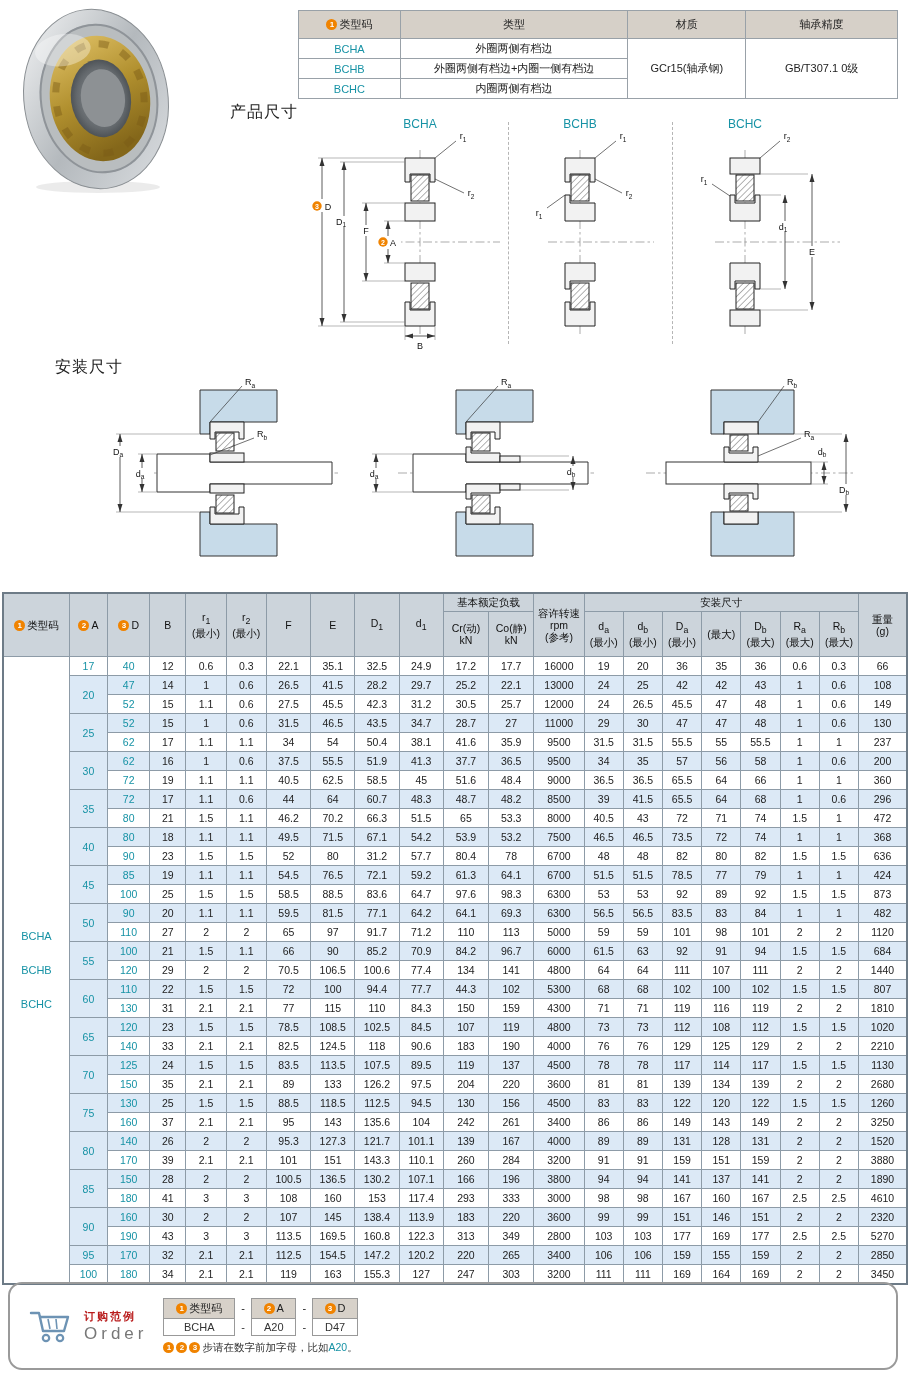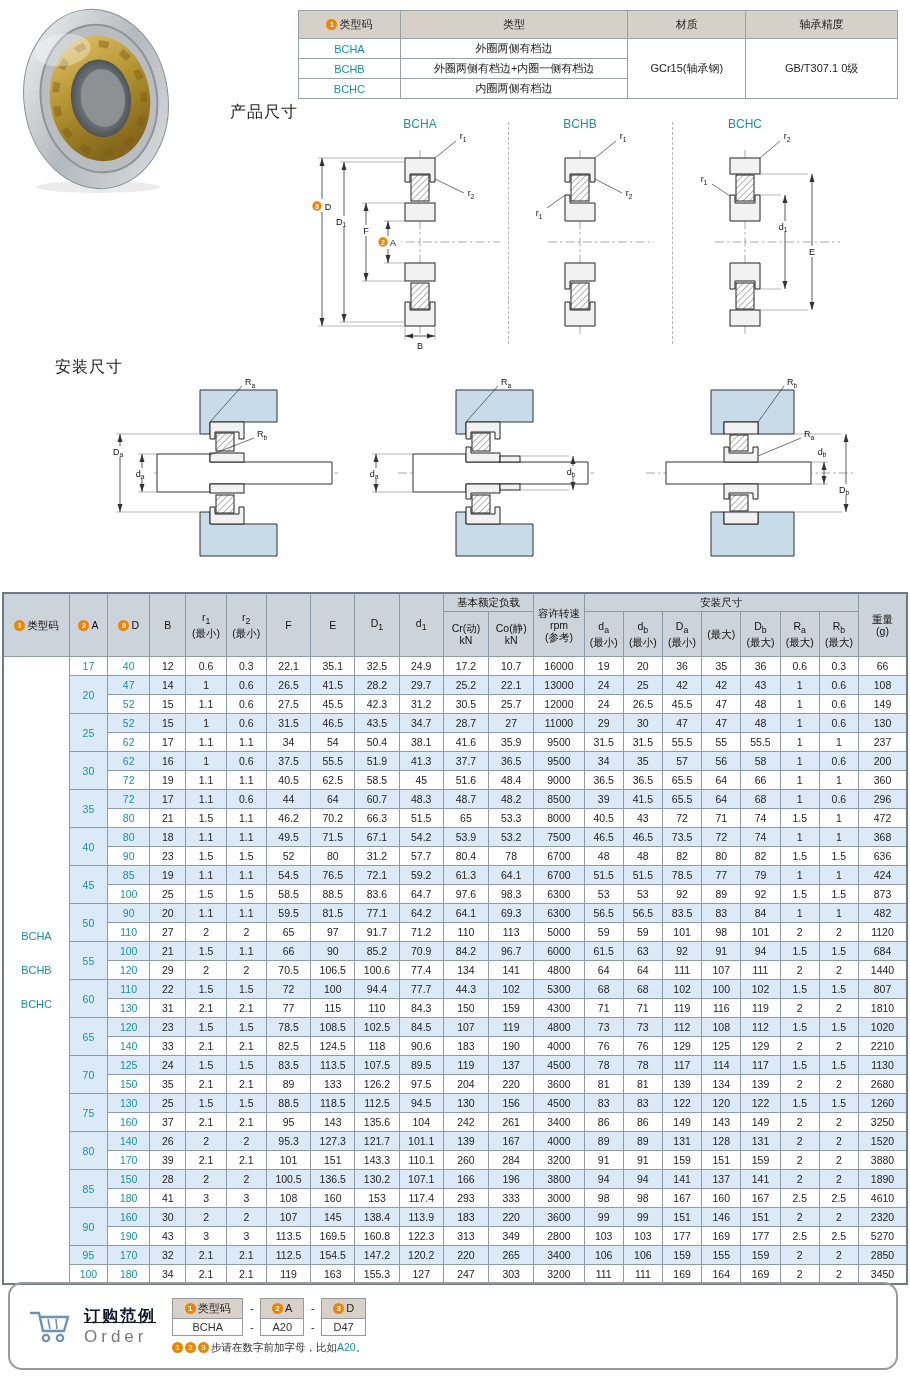--- a/index.html
+++ b/index.html
@@ -46,21 +46,21 @@
   .main tr.alt td{background:#dce9f6;}
   .main td.a-cell{background:#fff;color:#1692a5;}
   .main td.d-cell{color:#1692a5;}
   .main td.code-cell{background:#fff;color:#1692a5;vertical-align:middle;}
   .main td.code-cell div{margin:22px 0;font-size:11px;}
 
   
   .order-box{position:absolute;left:8px;top:1282px;width:890px;height:88px;border:2px solid #9a9a9a;
              border-radius:14px;display:flex;align-items:center;padding:0 18px;box-sizing:border-box;gap:16px;}
   .order-left{display:flex;align-items:center;gap:10px;}
-  .ot1{font-size:16px;color:#0f172a;letter-spacing:2px;font-weight:bold;text-decoration:underline;}
+  .ot1{font-size:11px;color:#b91c1c;letter-spacing:2px;font-weight:bold;}
   .ot2{font-size:17px;color:#777;letter-spacing:4px;}
   .order-right{display:flex;flex-direction:column;gap:5px;}
   .mini th{background:#d7d1c9;border:1px solid #999;font-weight:normal;font-size:11px;padding:2px 10px;}
   .mini td{border:1px solid #999;font-size:11px;text-align:center;padding:2px 8px;color:#333;}
   .mini th.dash-cell,.mini td.dash-cell{border:none;background:none;padding:0 6px;}
   .order-note{font-size:10.5px;color:#333;}
 </style>
 </head>
 <body>
 
@@ -434,21 +434,21 @@
           <td rowspan="1" class="a-cell">17</td>
           <td class="d-cell">40</td>
           <td>12</td>
           <td>0.6</td>
           <td>0.3</td>
           <td>22.1</td>
           <td>35.1</td>
           <td>32.5</td>
           <td>24.9</td>
           <td>17.2</td>
-          <td>10.7</td>
+          <td>17.7</td>
           <td>16000</td>
           <td>19</td>
           <td>20</td>
           <td>36</td>
           <td>35</td>
           <td>36</td>
           <td>0.6</td>
           <td>0.3</td>
           <td>66</td>
         </tr>

